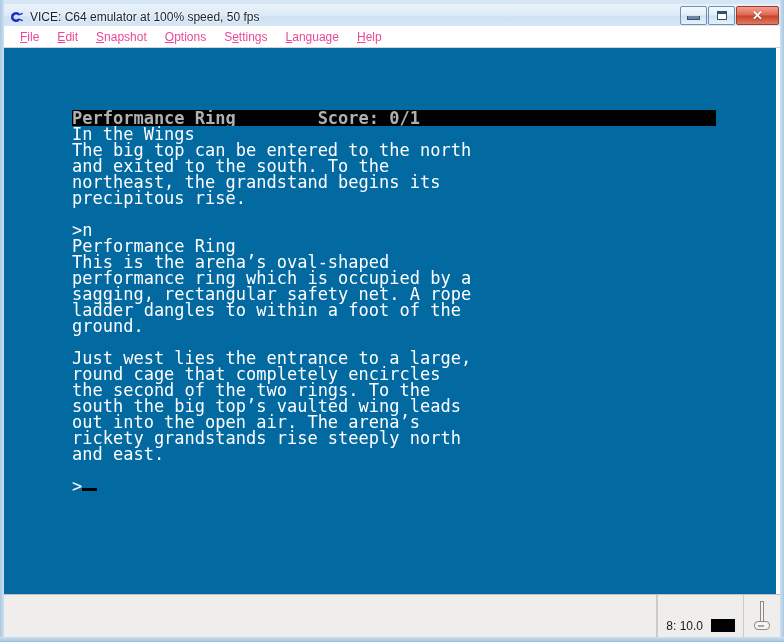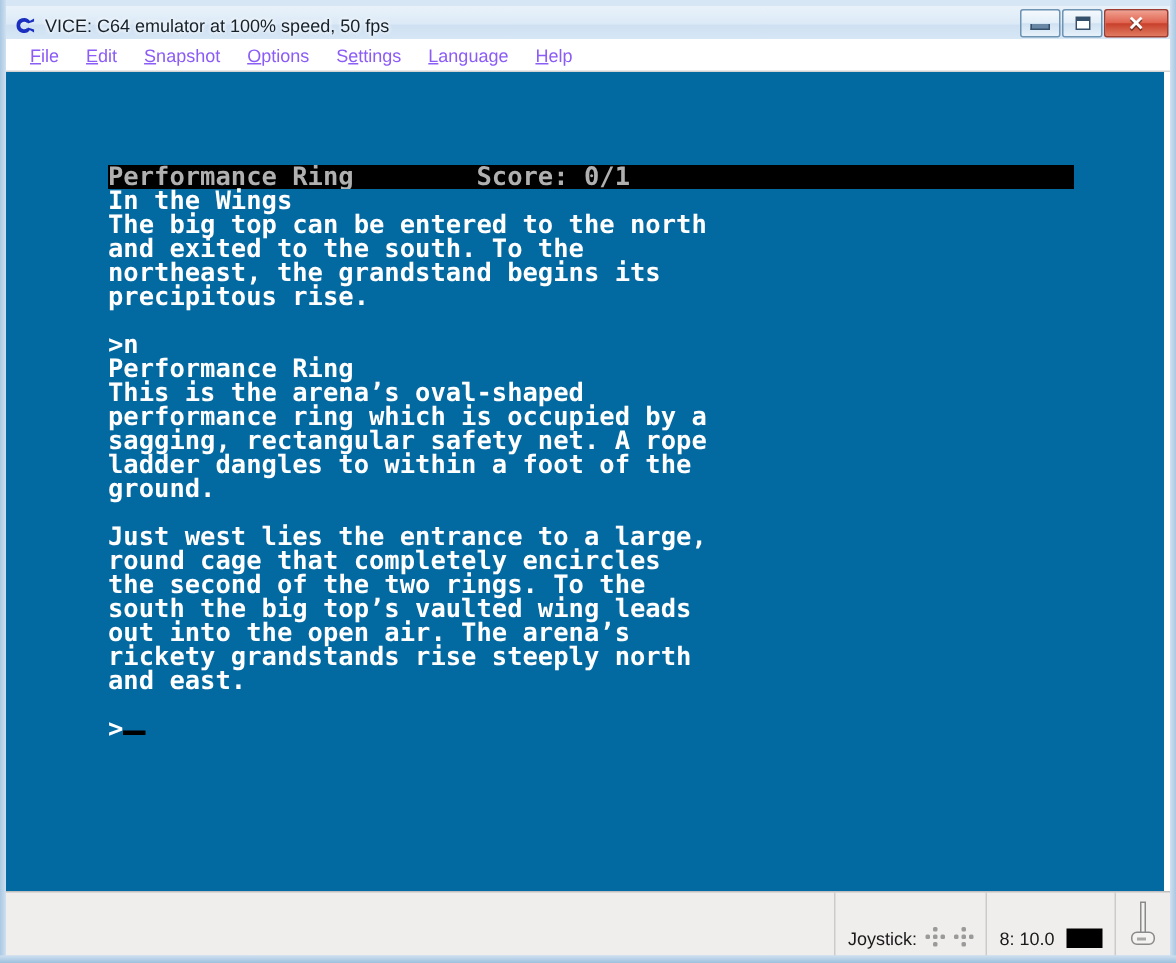--- a/index.html
+++ b/index.html
@@ -107,21 +107,21 @@
     width: 776px;
     height: 22px;
     background: #ffffff;
     border-bottom: 1px solid #d3d3d3;
     display: flex;
     align-items: center;
     box-sizing: border-box;
   }
   .menu-item {
     font-size: 12px;
-    color: #8b5cf6;
+    color: #ec4899;
     padding: 2px 9px;
     white-space: nowrap;
     cursor: default;
   }
   .menu-item:first-child { margin-left: 7px; }
   .menu-item u { text-decoration: underline; }
 
   
   .client {
     position: absolute;
@@ -145,21 +145,21 @@
   .c64 {
     position: absolute;
     left: 68px;
     top: 62px;
     font-family: "DejaVu Sans Mono", monospace;
     font-size: 17px;
     line-height: 16px;
     letter-spacing: 0;
     color: #ffffff;
     white-space: pre;
-    font-weight: bold;
+    font-weight: normal;
   }
   .c64 .line {
     height: 16px;
     display: block;
     font-family: "DejaVu Sans Mono", monospace;
   }
   
   .statusline {
     position: absolute;
     left: 68px;
@@ -310,45 +310,20 @@
     <div class="emuscreen">
       <div class="statusline">Performance Ring        Score: 0/1</div>
       <div class="c64" id="c64-text" style="top: 78px;"><span class="line">In the Wings</span><span class="line">The big top can be entered to the north</span><span class="line">and exited to the south. To the</span><span class="line">northeast, the grandstand begins its</span><span class="line">precipitous rise.</span><span class="line"></span><span class="line">&gt;n</span><span class="line">Performance Ring</span><span class="line">This is the arena’s oval-shaped</span><span class="line">performance ring which is occupied by a</span><span class="line">sagging, rectangular safety net. A rope</span><span class="line">ladder dangles to within a foot of the</span><span class="line">ground.</span><span class="line"></span><span class="line">Just west lies the entrance to a large,</span><span class="line">round cage that completely encircles</span><span class="line">the second of the two rings. To the</span><span class="line">south the big top’s vaulted wing leads</span><span class="line">out into the open air. The arena’s</span><span class="line">rickety grandstands rise steeply north</span><span class="line">and east.</span><span class="line"></span><span class="line">&gt;<i class="cursorblock"></i></span></div>
     </div>
   </div>
 
   <div class="vicestatus">
     <div class="vs-spacer"></div>
     <div class="vs-sep"></div>
 
-    <div class="vs-cell vs-joystick">
-      <span>Joystick:</span>
-      <span class="joy-pad">
-        <i class="joy-dot blank"></i>
-          <i class="joy-dot"></i>
-          <i class="joy-dot blank"></i>
-        <i class="joy-dot"></i>
-          <i class="joy-dot"></i>
-          <i class="joy-dot"></i>
-        <i class="joy-dot blank"></i>
-          <i class="joy-dot"></i>
-          <i class="joy-dot blank"></i>
-      </span>
-      <span class="joy-pad">
-        <i class="joy-dot blank"></i>
-          <i class="joy-dot"></i>
-          <i class="joy-dot blank"></i>
-        <i class="joy-dot"></i>
-          <i class="joy-dot"></i>
-          <i class="joy-dot"></i>
-        <i class="joy-dot blank"></i>
-          <i class="joy-dot"></i>
-          <i class="joy-dot blank"></i>
-      </span>
-    </div>
 
     <div class="vs-sep"></div>
 
     <div class="vs-cell vs-drive">
       <span>8: 10.0</span>
       <span class="drive-led"></span>
     </div>
 
     <div class="vs-sep"></div>
 

